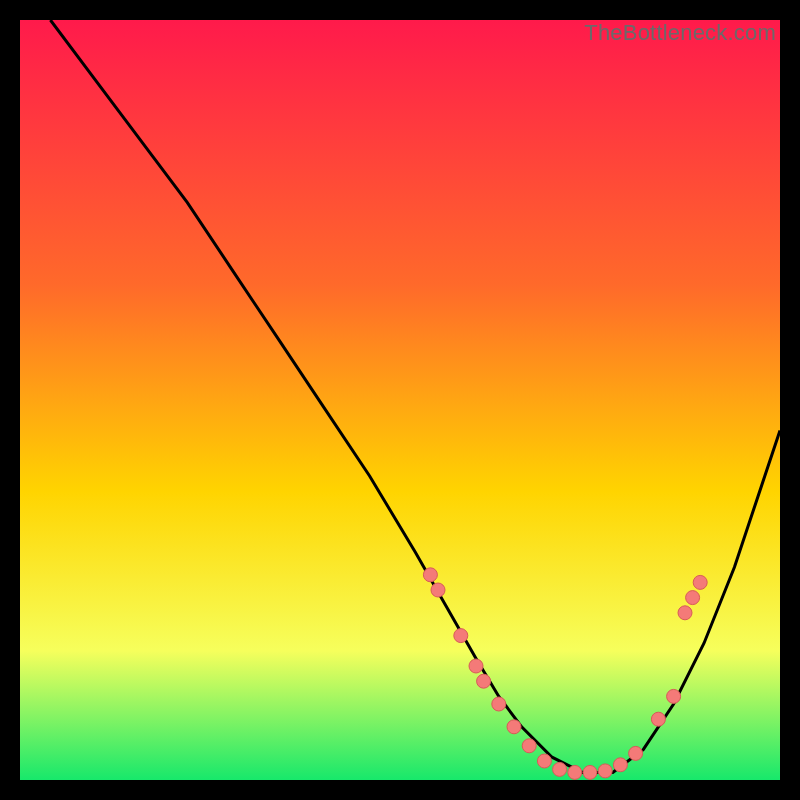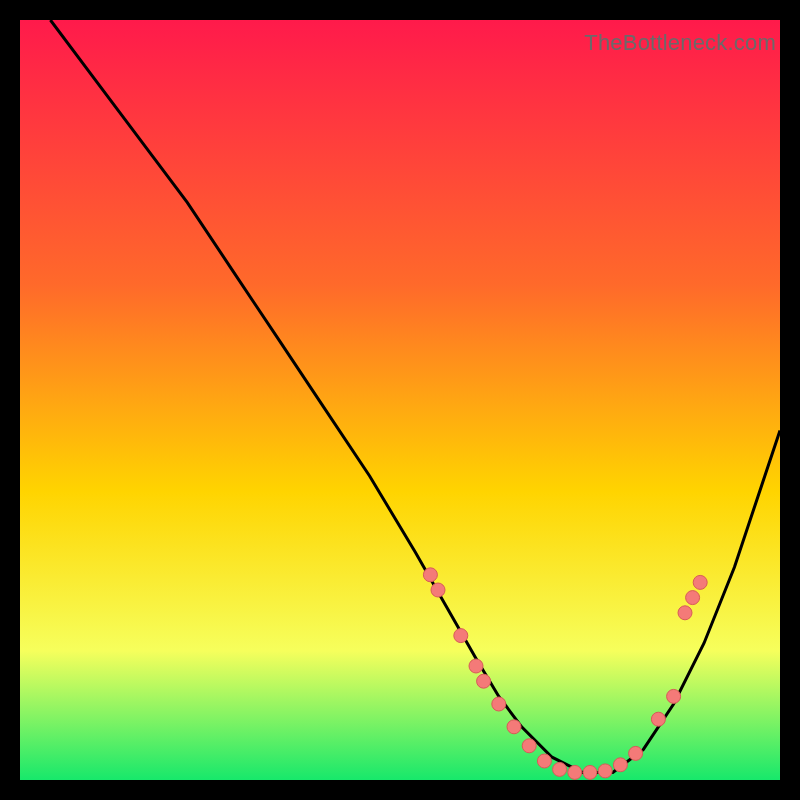--- a/index.html
+++ b/index.html
@@ -21,21 +21,21 @@
   }
   .plot {
     position: absolute;
     left: 0;
     top: 0;
     width: 760px;
     height: 760px;
   }
   .watermark {
     position: absolute;
-    top: 10px;
+    top: 0px;
     right: 4px;
     color: #6a6a6a;
     font-size: 22px;
     font-weight: 500;
     letter-spacing: 0.2px;
     user-select: none;
   }
   svg { display: block; }
 </style>
 </head>

